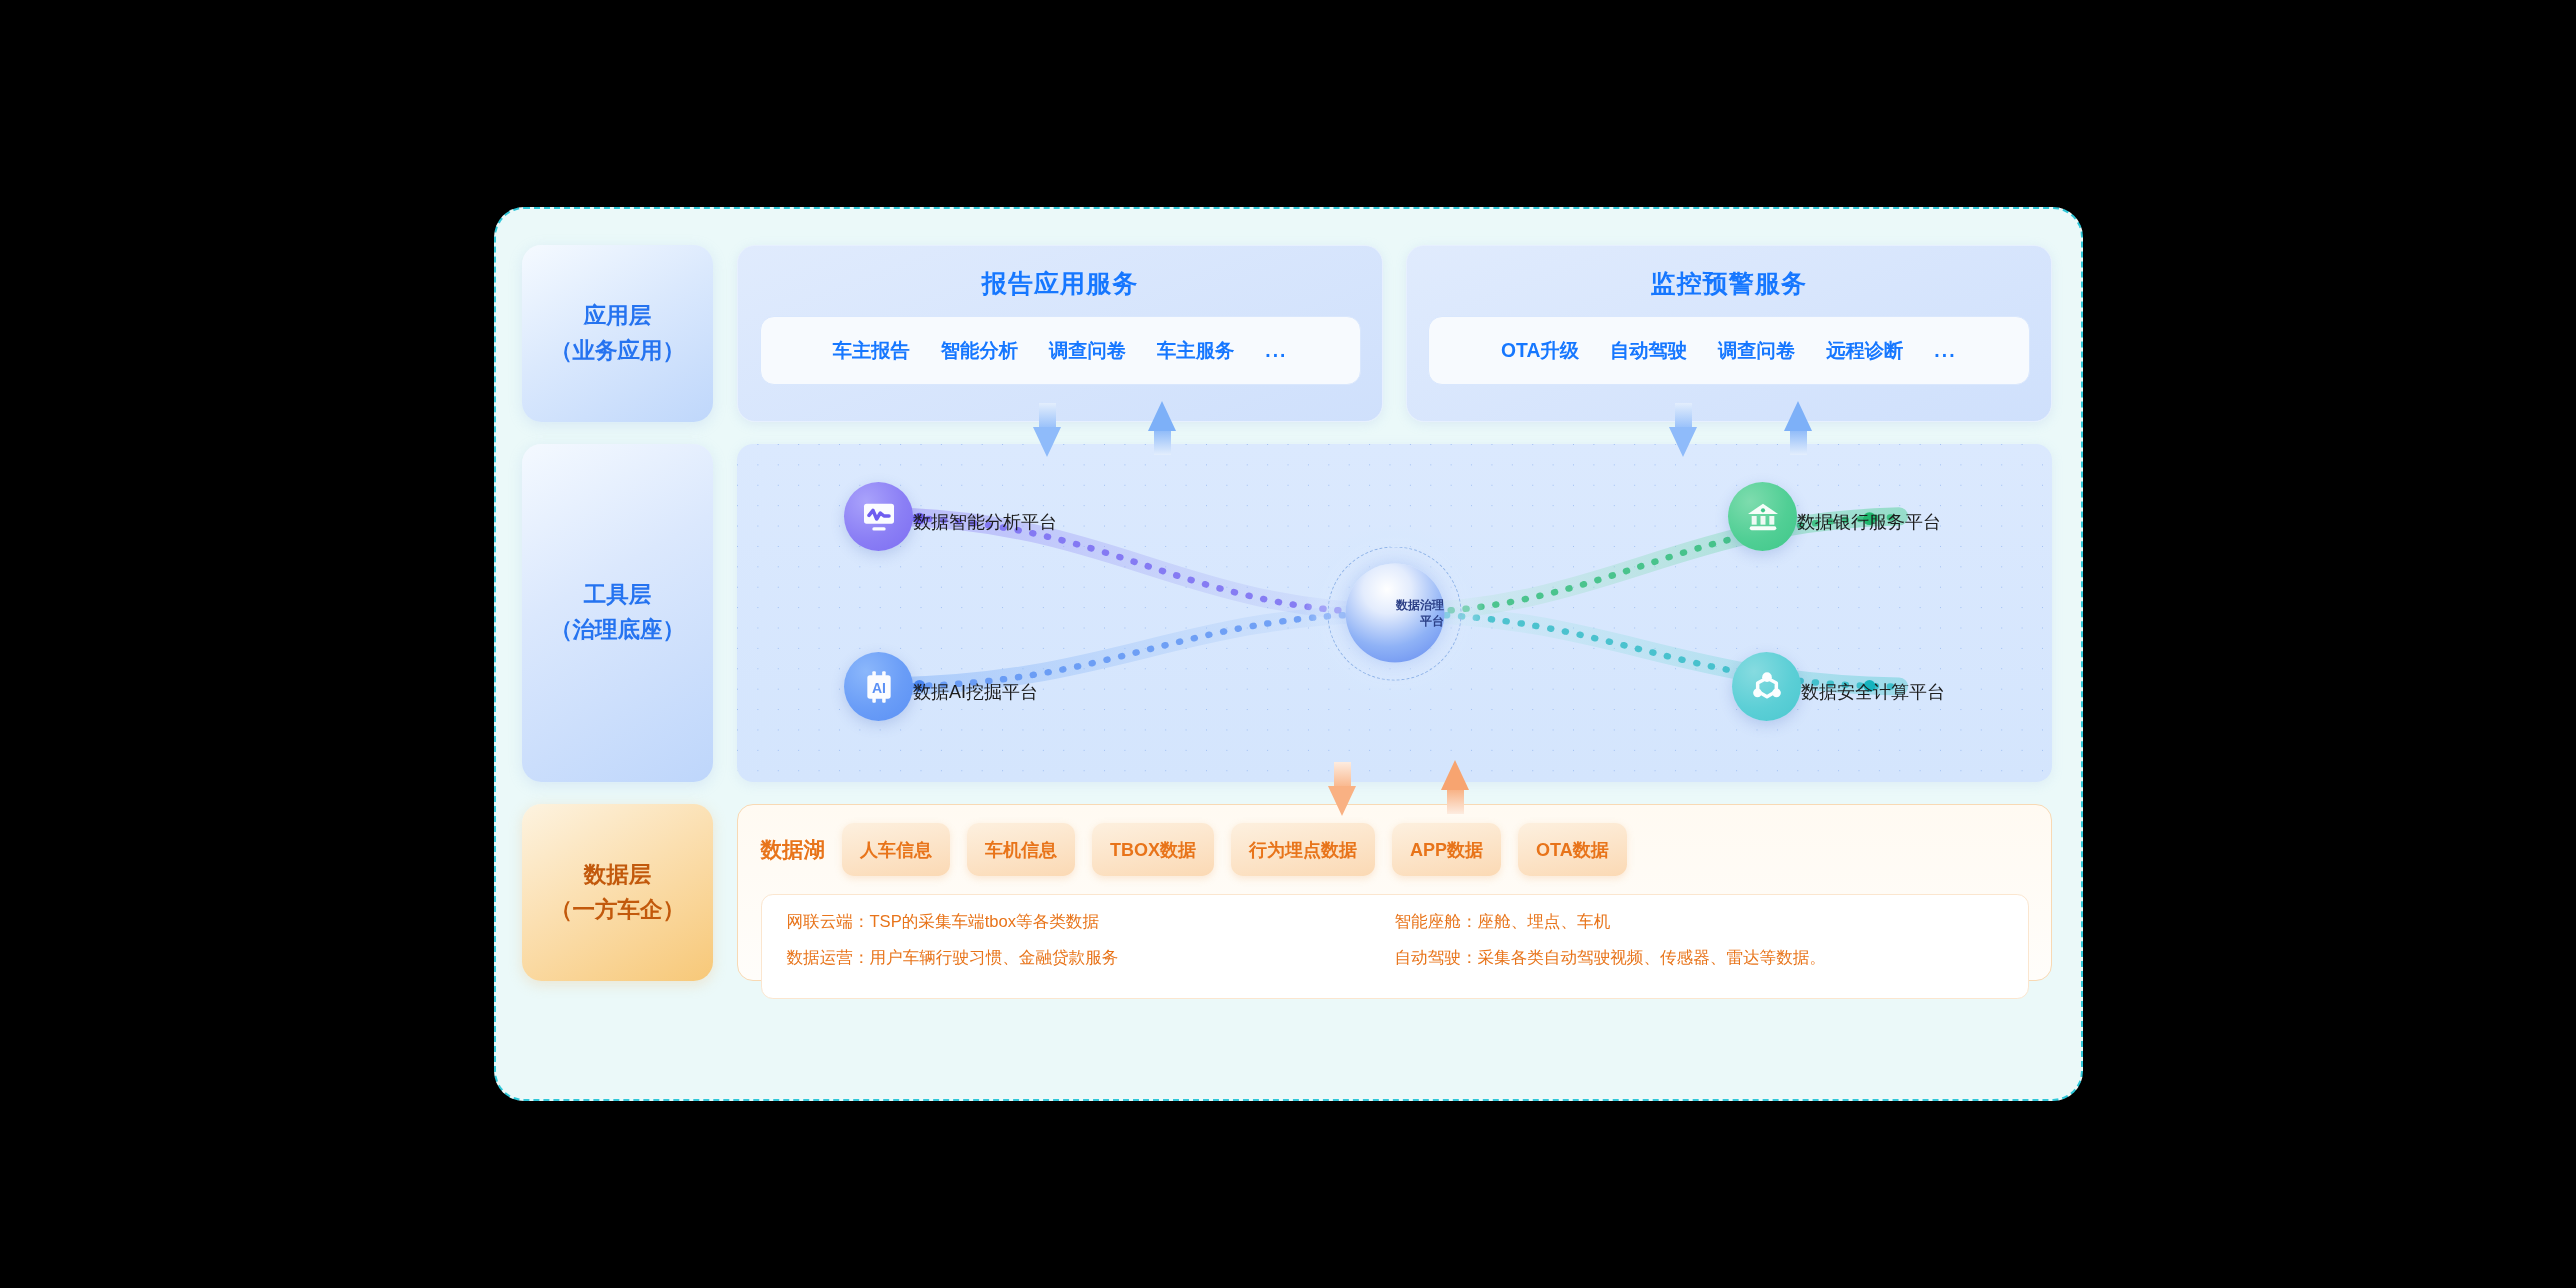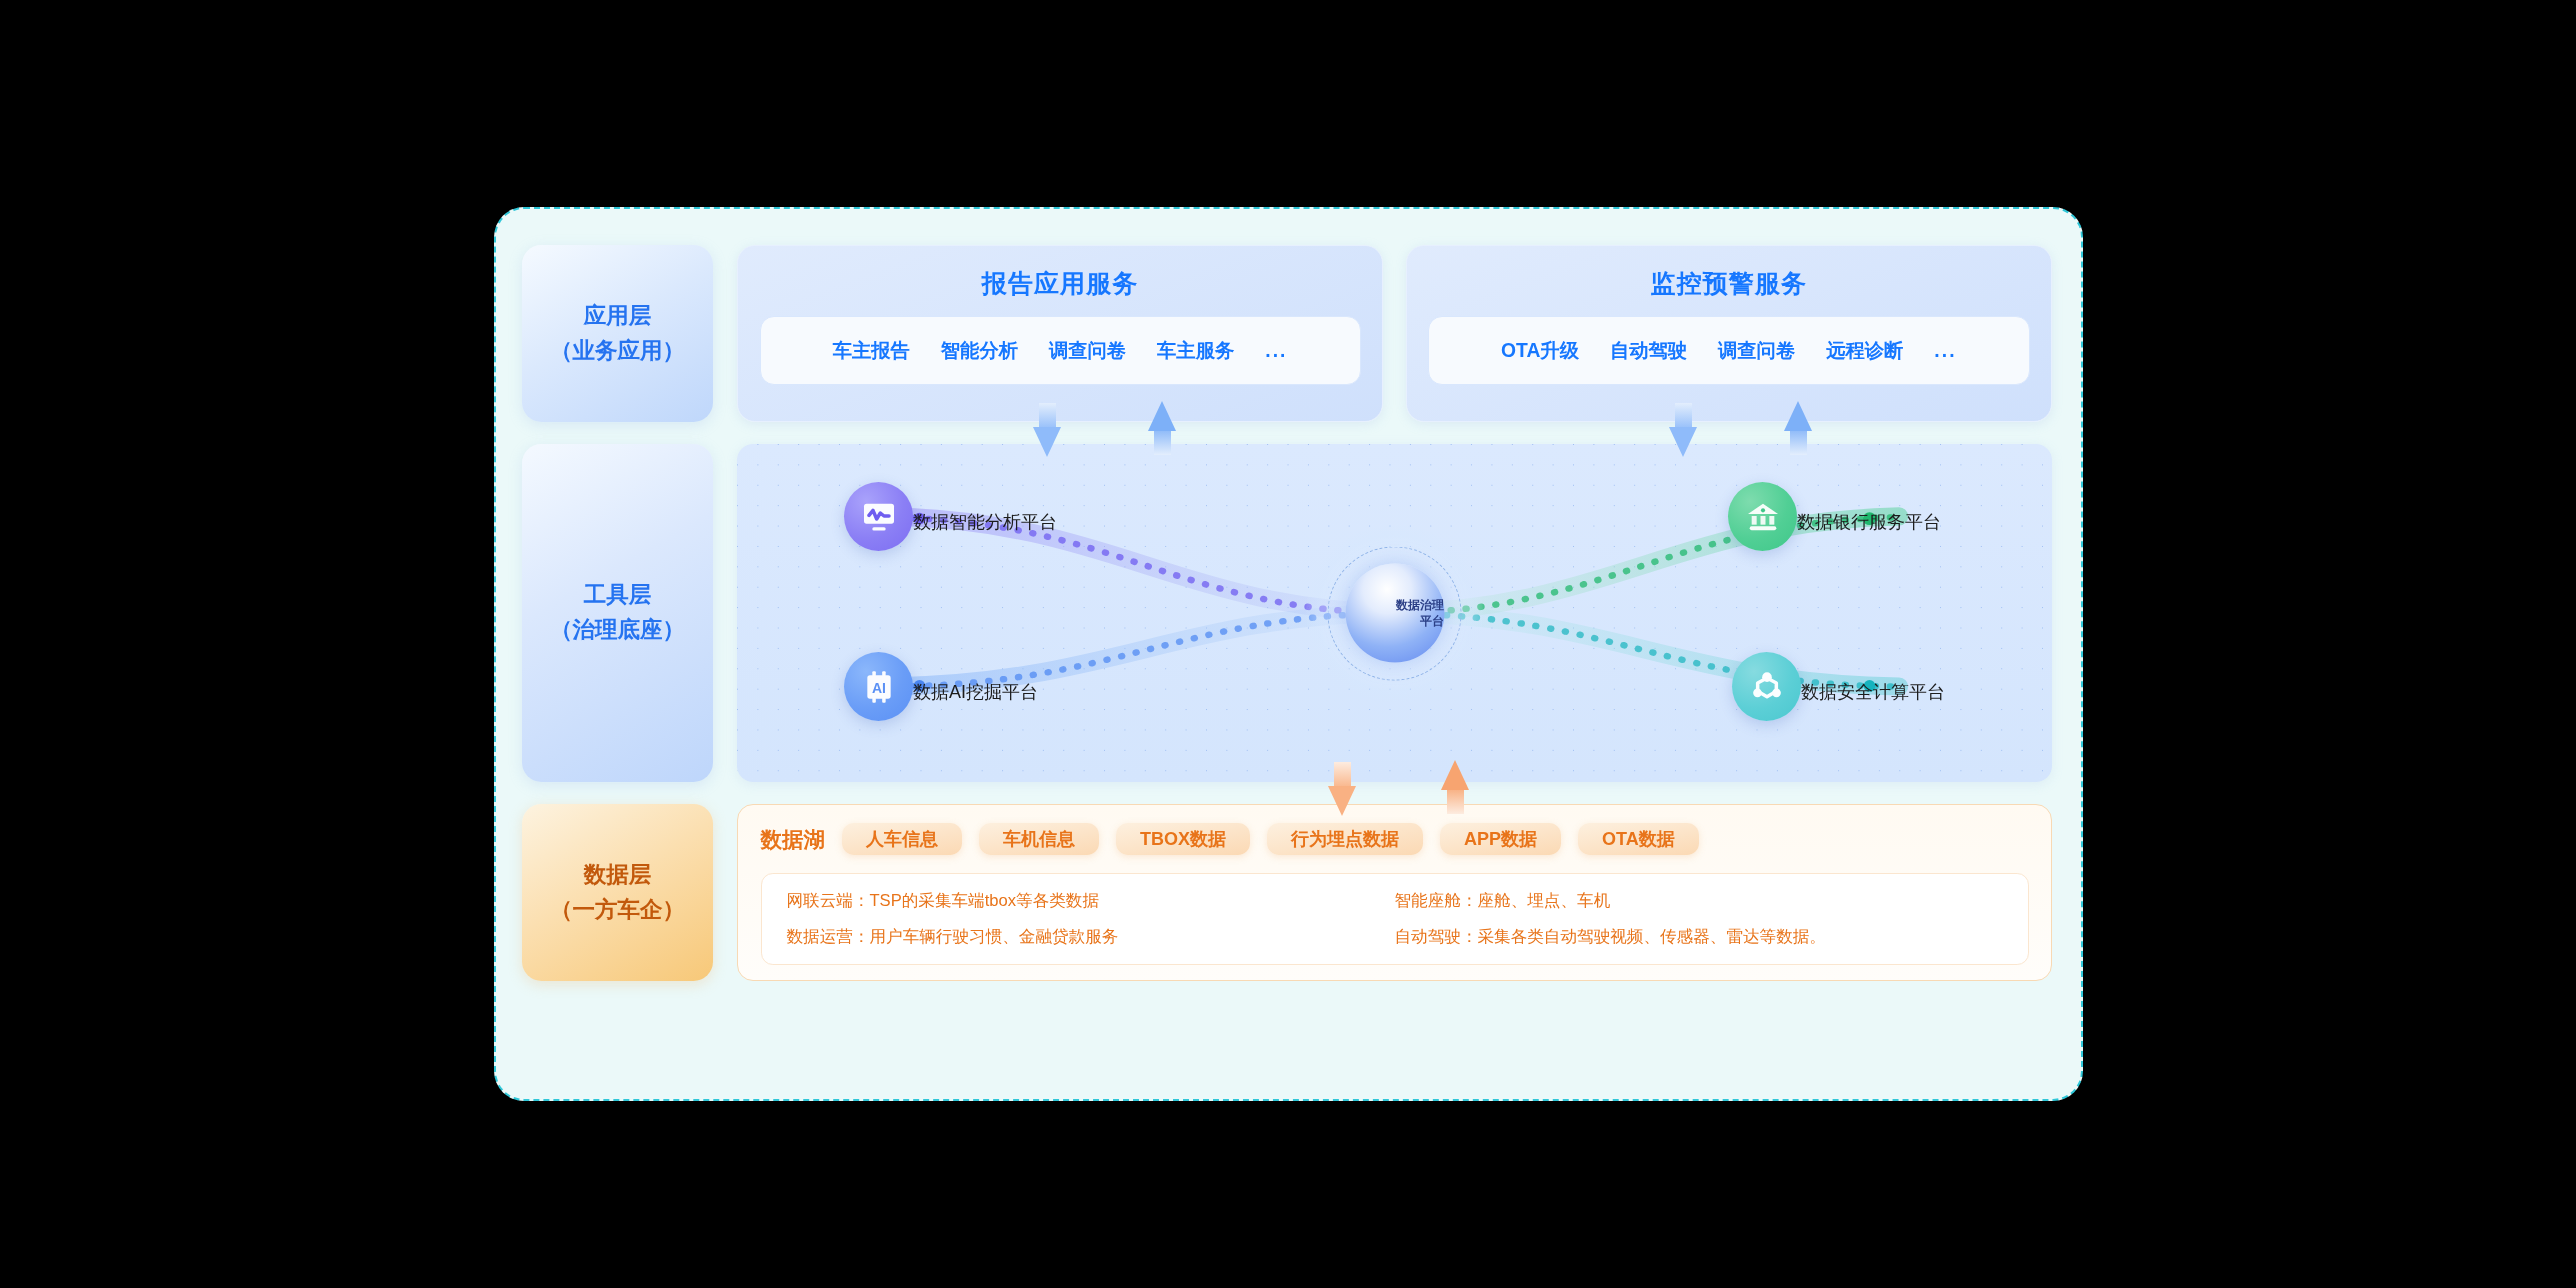--- a/index.html
+++ b/index.html
@@ -146,28 +146,28 @@
   
   #data-lake-panel{
     position:absolute; left:241px; top:595px; width:1315px; height:177px;
     border-radius:16px; border:1.6px solid #f8d9b4;
     background:linear-gradient(180deg,#fffaf2 0%,#fffdfa 100%);
     padding:18px 22.5px 0;
   }
   #lake-header{ display:flex; align-items:center; gap:17px; }
   #lake-title{ font-size:21.5px; font-weight:700; color:#e8741a; white-space:nowrap; }
   .lake-pill{
-    height:32px; padding:0 24px; border-radius:11.8px;
+    height:53px; padding:0 18px; border-radius:11.8px;
     background:linear-gradient(170deg,#fdf0df 0%,#fbd9b4 100%);
     display:flex; align-items:center; justify-content:center;
     font-size:18px; font-weight:700; color:#e8741a; white-space:nowrap;
     box-shadow:0 2.1px 7.5px rgba(240,180,120,.25);
   }
   #lake-notes{
-    margin-top:18px; width:100%; height:92px;
+    margin-top:18px; width:100%; height:105px;
     background:#ffffff; border:1.6px solid #fbe6cf; border-radius:11.8px;
     display:flex; padding:16px 25px;
   }
   .note-col{ flex:1; display:flex; flex-direction:column; gap:14px; }
   .note-line{ font-size:16.6px; color:#e8741a; white-space:nowrap; font-weight:500; }
 </style>
 </head>
 <body>
 
 <div id="stage">

